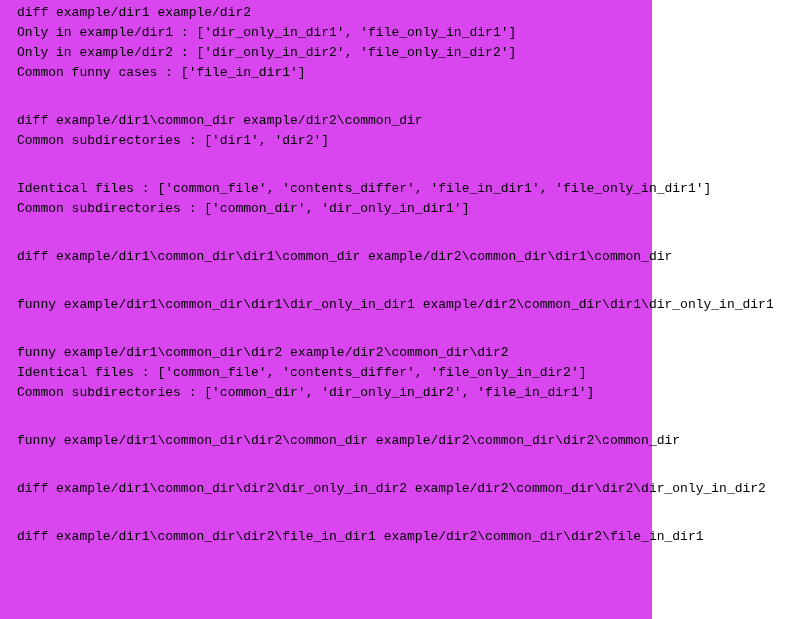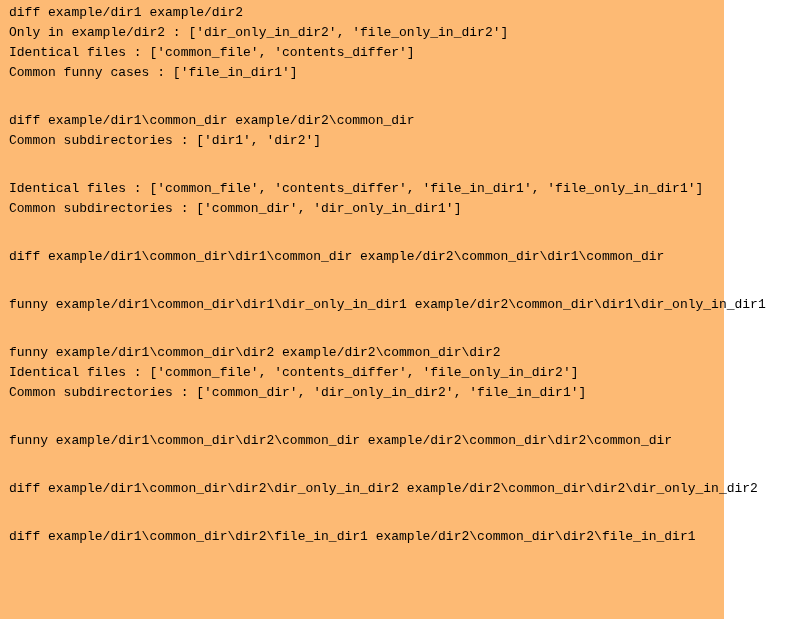--- a/index.html
+++ b/index.html
@@ -7,49 +7,49 @@
     padding: 0;
     background: #ffffff;
   }
   body {
     width: 788px;
     height: 619px;
     overflow: hidden;
   }
   .console {
     box-sizing: border-box;
-    width: 724px;
+    width: 652px;
     height: 619px;
-    padding: 3px 0 0 9px;
+    padding: 3px 0 0 17px;
     font-family: "Liberation Mono", "DejaVu Sans Mono", monospace;
     font-size: 13px;
     line-height: 20px;
     color: #000000;
-    background: #fdba74;
+    background: #d946ef;
   }
   .block {
     margin: 0 0 28px 0;
   }
   .block:last-child {
     margin-bottom: 16px;
   }
   .line {
     white-space: pre;
     height: 20px;
   }
 </style>
 </head>
 <body>
 
 <div class="console">
 
   <div class="block">
     <div class="line">diff example/dir1 example/dir2</div>
+    <div class="line">Only in example/dir1 : ['dir_only_in_dir1', 'file_only_in_dir1']</div>
     <div class="line">Only in example/dir2 : ['dir_only_in_dir2', 'file_only_in_dir2']</div>
-    <div class="line">Identical files : ['common_file', 'contents_differ']</div>
     <div class="line">Common funny cases : ['file_in_dir1']</div>
   </div>
 
   <div class="block">
     <div class="line">diff example/dir1\common_dir example/dir2\common_dir</div>
     <div class="line">Common subdirectories : ['dir1', 'dir2']</div>
   </div>
 
   <div class="block">
     <div class="line">Identical files : ['common_file', 'contents_differ', 'file_in_dir1', 'file_only_in_dir1']</div>

